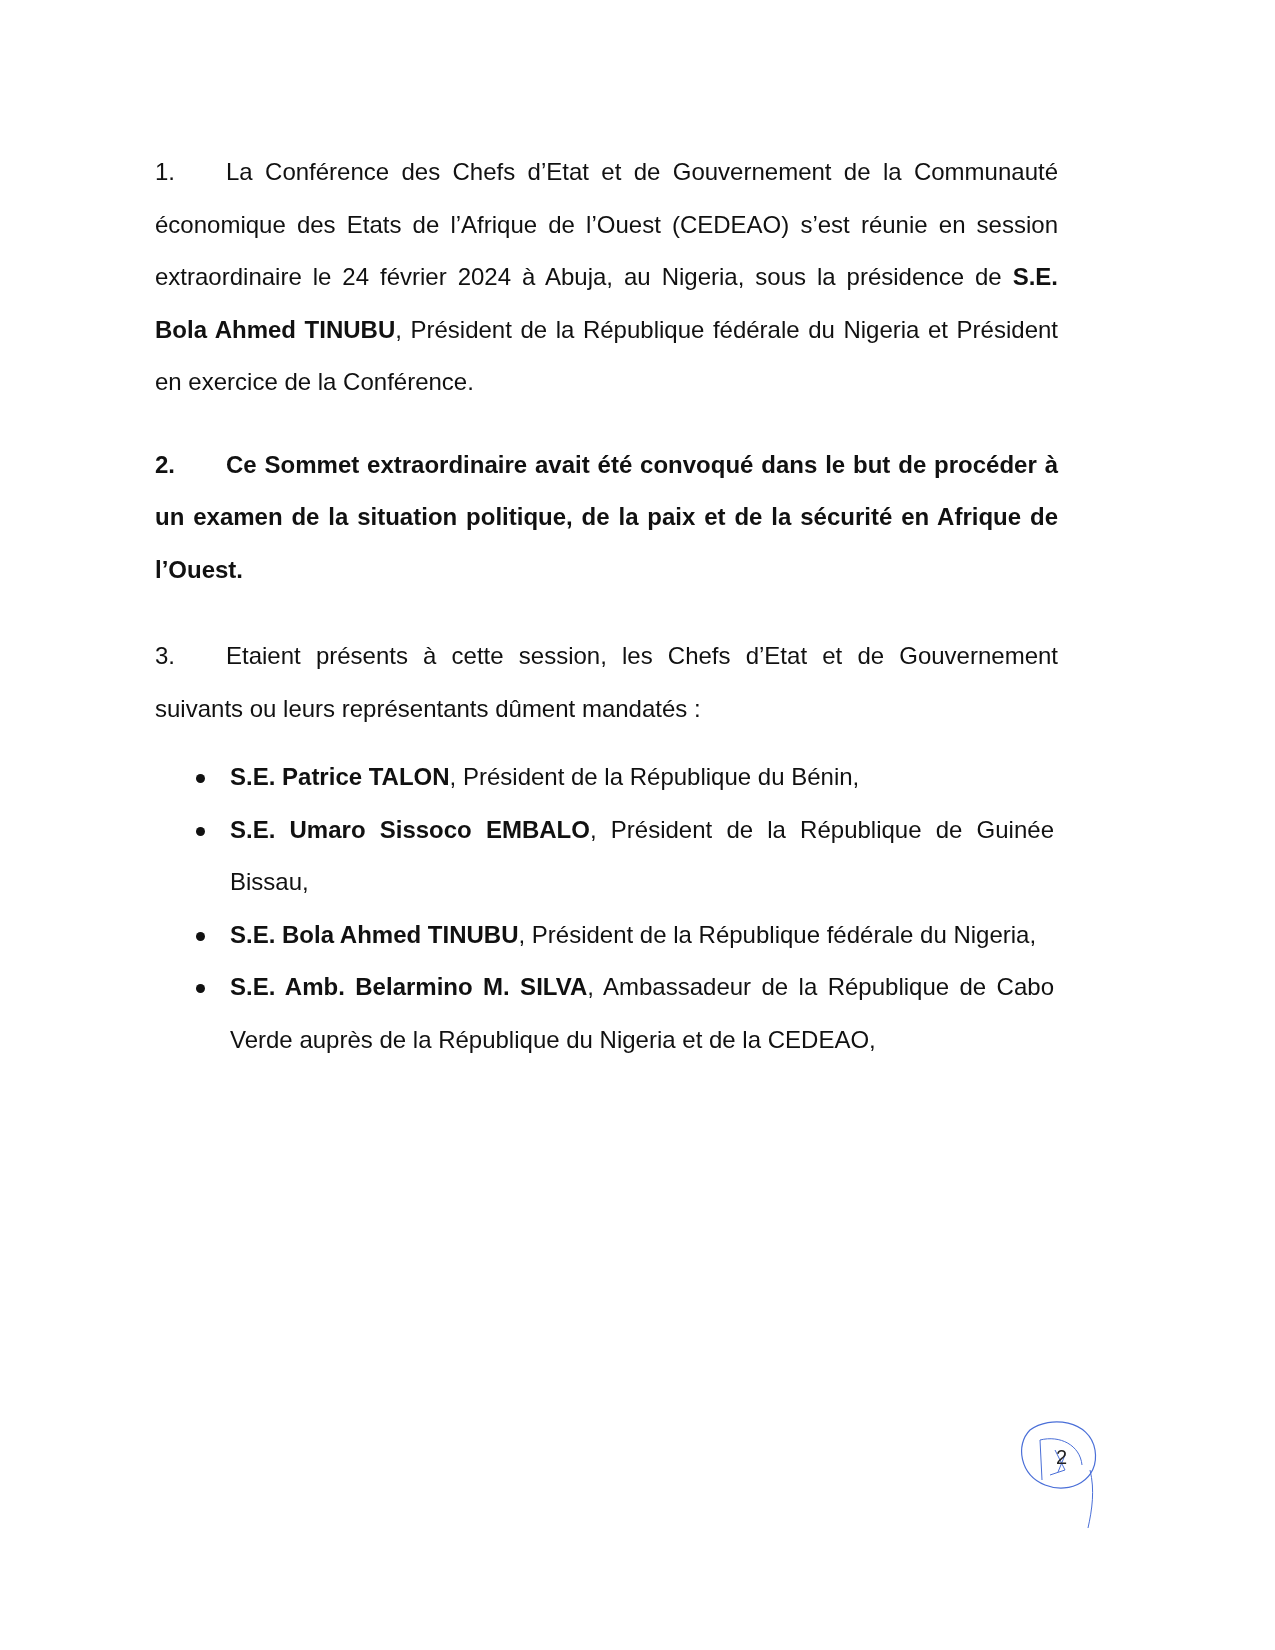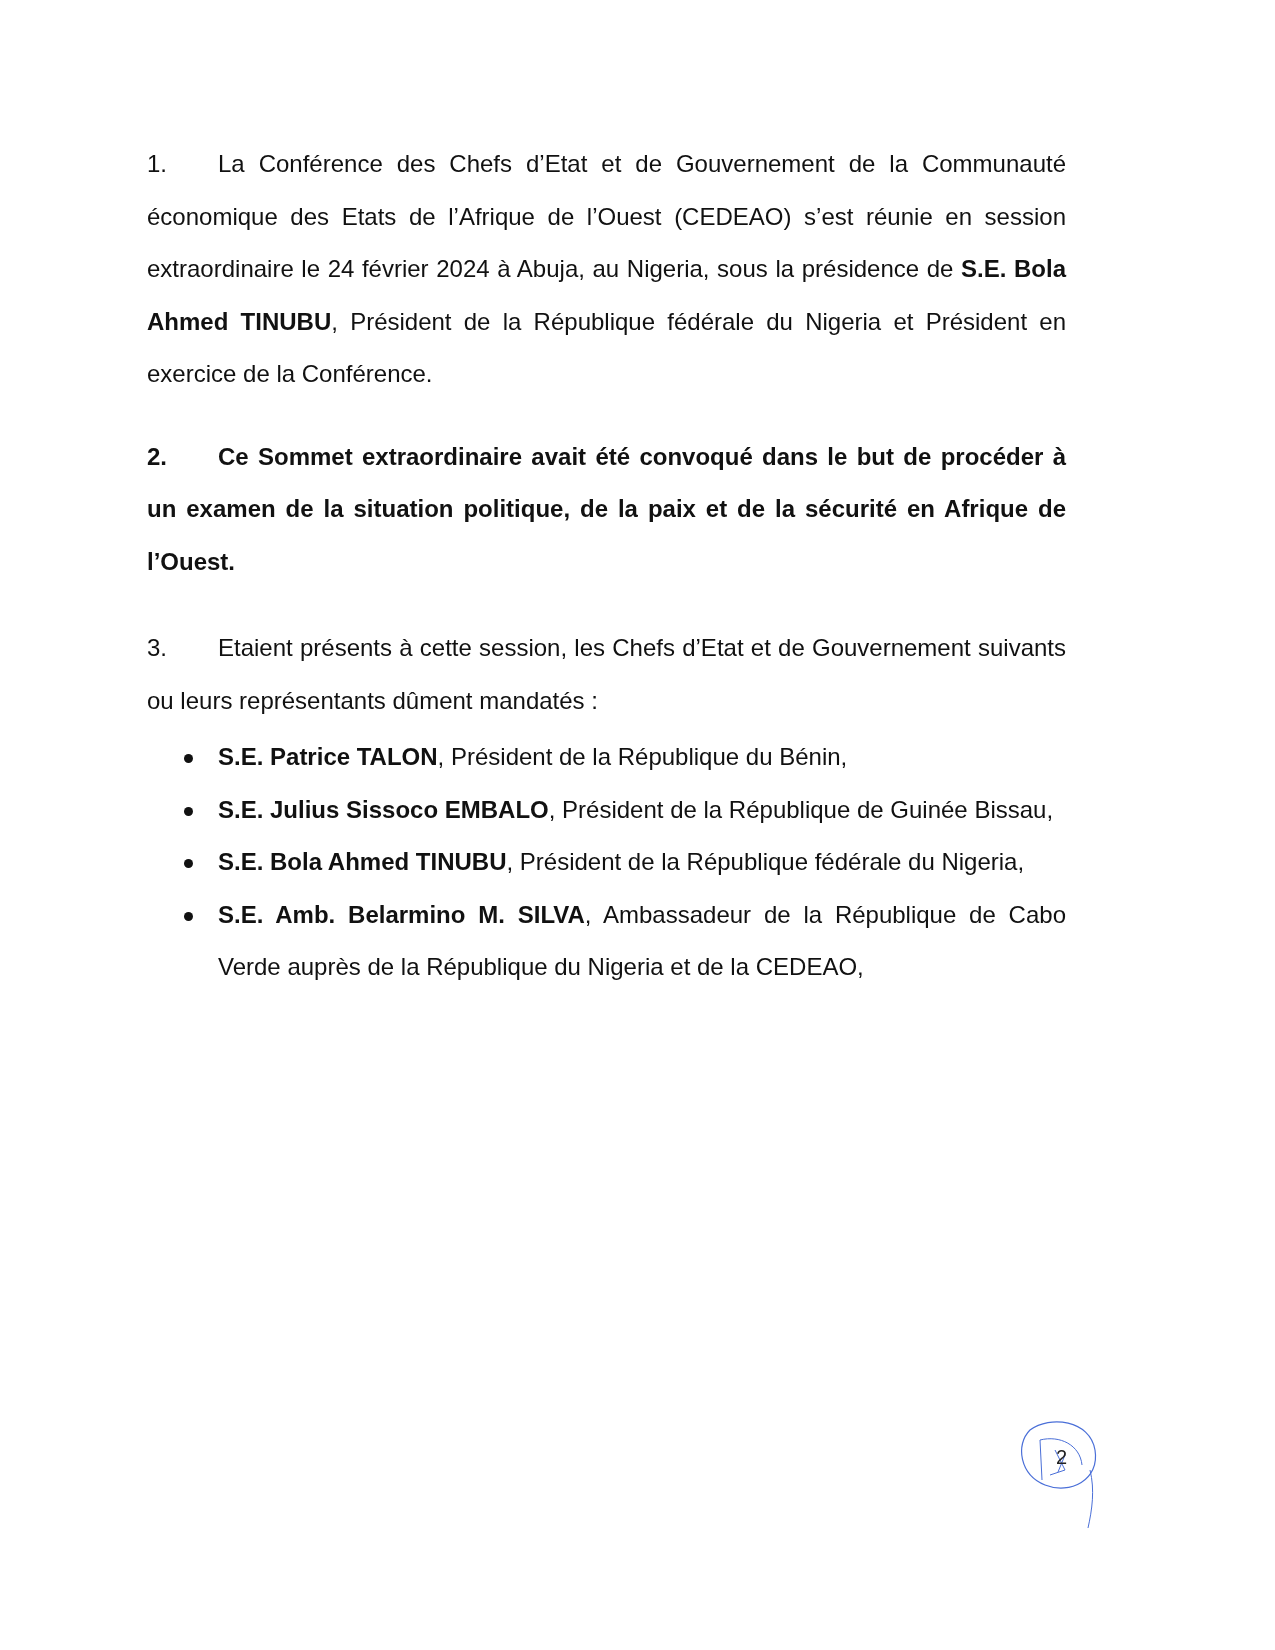--- a/index.html
+++ b/index.html
@@ -1,45 +1,45 @@
 <!DOCTYPE html>
 <html><head>
 <meta charset="utf-8">
 <style>
   html, body { margin: 0; padding: 0; background: #ffffff; }
   body { width: 1275px; height: 1650px; position: relative; overflow: hidden;
          font-family: "Liberation Sans", "DejaVu Sans", sans-serif; color: #111111; }
   .page { position: absolute; left: 143px; top: 134px; width: 927px; }
-  .para { font-size: 24px; line-height: 52.5px; text-align: justify; margin: 4px; }
+  .para { font-size: 24px; line-height: 52.5px; text-align: justify; margin: 12px; }
   .para .num { display: inline-block; width: 71px; }
   .para b, .item b { font-weight: bold; }
   .p1 { margin-bottom: 30px; }
   .p2 { margin-bottom: 34px; font-weight: bold; }
-  .list { list-style: none; margin: 4px; padding: 0; }
+  .list { list-style: none; margin: 16px; padding: 0; }
   .item { position: relative; padding-left: 71px; font-size: 24px; line-height: 52.5px; text-align: justify; }
   .item .bullet { position: absolute; left: 37px; top: 23px; width: 9px; height: 9px; border-radius: 50%; background: #111; }
   .pagenum { position: absolute; left: 1056px; top: 1446px; font-size: 20px; color: #222; }
   .sig { position: absolute; left: 1010px; top: 1410px; width: 100px; height: 120px; }
 </style>
 </head>
 <body>
 
 <div class="page">
   <p class="para p1">
     <span class="num">1.</span><span>La Conférence des Chefs d’Etat et de Gouvernement de la Communauté économique des Etats de l’Afrique de l’Ouest (CEDEAO) s’est réunie en session extraordinaire le 24 février 2024 à Abuja, au Nigeria, sous la présidence de </span><b>S.E. Bola Ahmed TINUBU</b><span>, Président de la République fédérale du Nigeria et Président en exercice de la Conférence.</span>
   </p>
   <p class="para p2">
     <span class="num">2.</span><span>Ce Sommet extraordinaire avait été convoqué dans le but de procéder à un examen de la situation politique, de la paix et de la sécurité en Afrique de l’Ouest.</span>
   </p>
   <p class="para">
     <span class="num">3.</span><span>Etaient présents à cette session, les Chefs d’Etat et de Gouvernement suivants ou leurs représentants dûment mandatés :</span>
   </p>
   <ul class="list">
     <li class="item"><span class="bullet"></span><b>S.E. Patrice TALON</b><span>, Président de la République du Bénin,</span></li>
-    <li class="item"><span class="bullet"></span><b>S.E. Julius Sissoco EMBALO</b><span>, Président de la République de Guinée Bissau,</span></li>
+    <li class="item"><span class="bullet"></span><b>S.E. Umaro Sissoco EMBALO</b><span>, Président de la République de Guinée Bissau,</span></li>
     <li class="item"><span class="bullet"></span><b>S.E. Bola Ahmed TINUBU</b><span>, Président de la République fédérale du Nigeria,</span></li>
     <li class="item"><span class="bullet"></span><b>S.E. Amb. Belarmino M. SILVA</b><span>, Ambassadeur de la République de Cabo Verde auprès de la République du Nigeria et de la CEDEAO,</span></li>
   </ul>
 </div>
 
 <svg class="sig" viewBox="0 0 100 120">
   <path d="M20 20 C 40 5, 80 10, 85 40 C 90 70, 60 85, 35 75 C 10 65, 5 35, 20 20 Z" fill="none" stroke="#4a6fd8" stroke-width="1.2"></path>
   <path d="M30 30 L 32 70 M 30 30 C 50 25, 70 35, 72 55" fill="none" stroke="#4a6fd8" stroke-width="1"></path>
   <path d="M45 40 L 55 60 L 40 65 M 55 45 L 48 62" fill="none" stroke="#4a6fd8" stroke-width="1"></path>
   <path d="M80 60 C 85 80, 82 100, 78 118" fill="none" stroke="#4a6fd8" stroke-width="1"></path>

